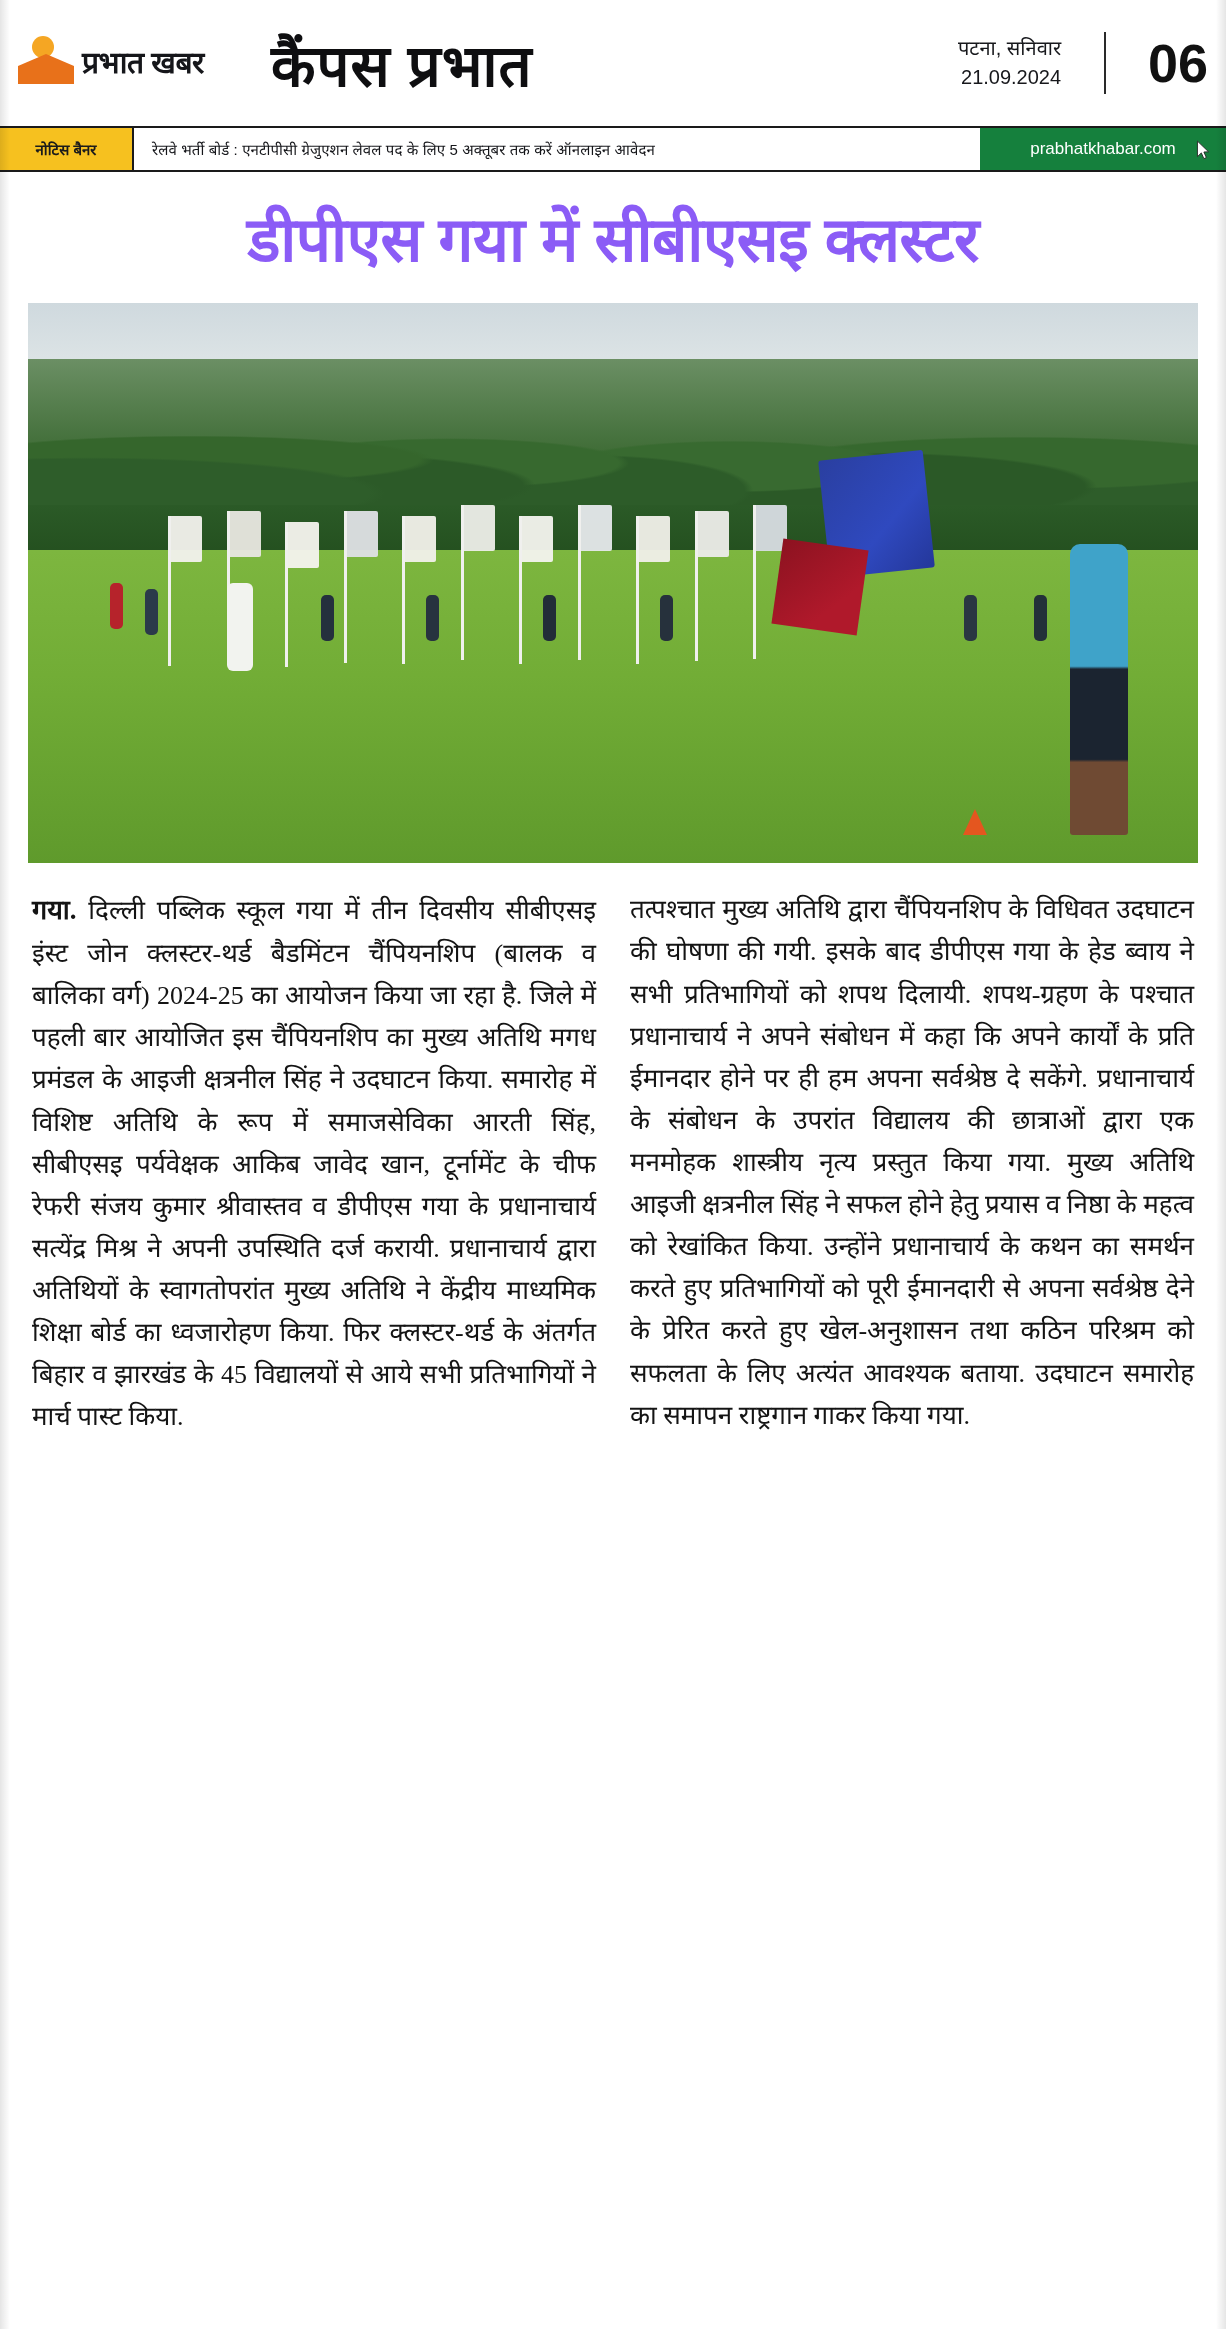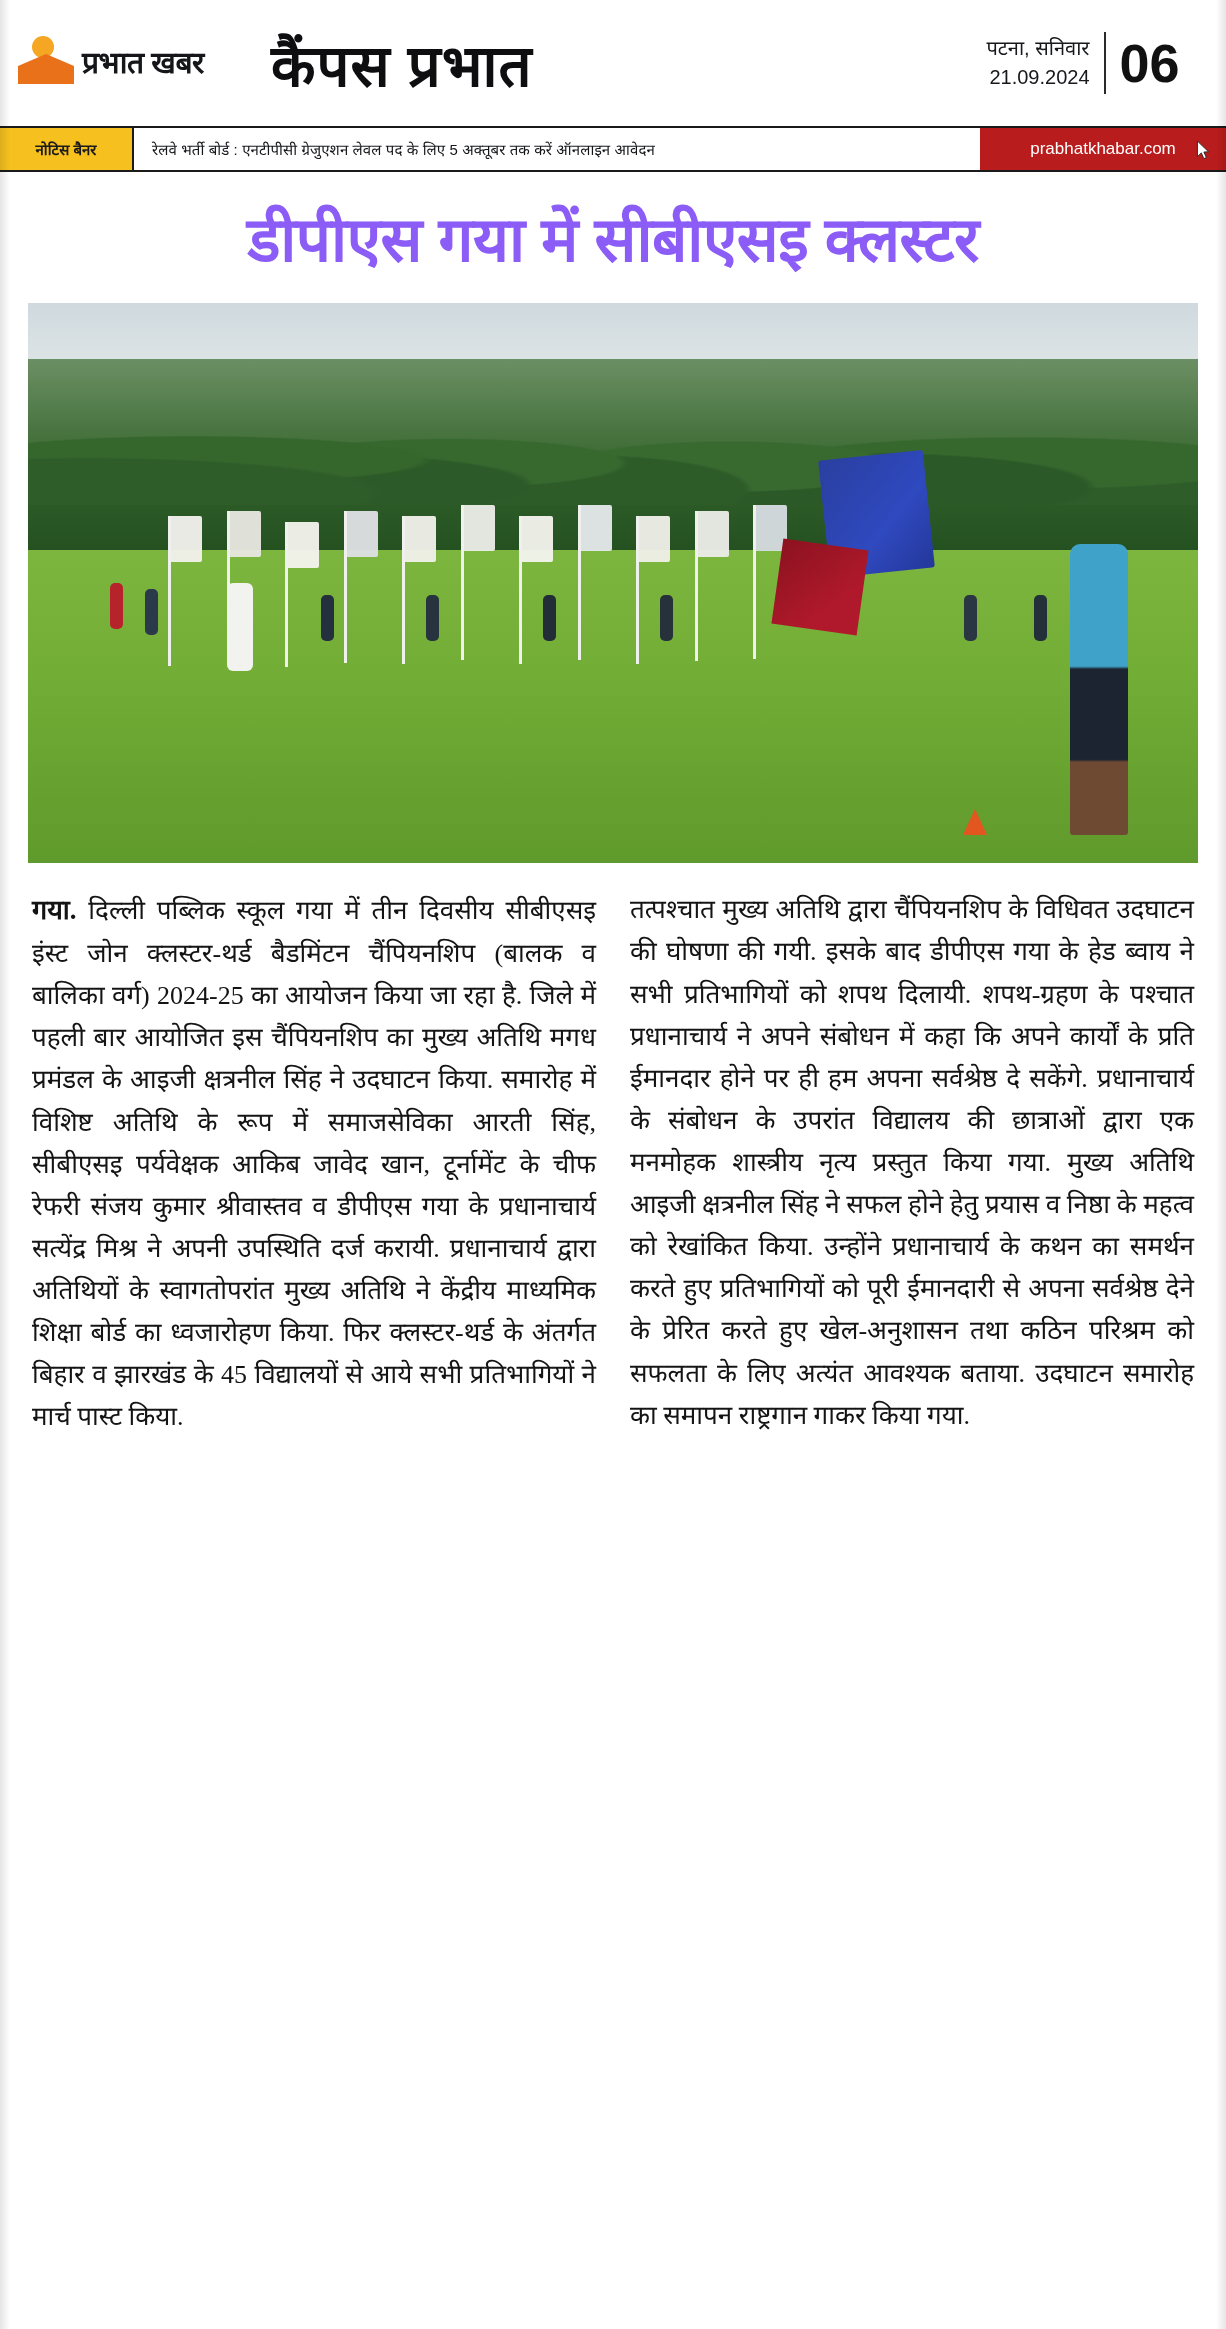--- a/index.html
+++ b/index.html
@@ -77,21 +77,21 @@
     font-weight: bold;
     font-size: 58px;
     color: #0e0e10;
     letter-spacing: 1px;
   }
   .edition-block {
     width: 250px;
     flex: 0 0 250px;
     display: flex;
     align-items: center;
-    justify-content: center;
+    justify-content: space-between;
     gap: 14px;
   }
   .edition-lines {
     text-align: right;
     font-family: "Liberation Sans", sans-serif;
     font-size: 20px;
     color: #17181c;
     line-height: 1.45;
   }
   .edition-sep {
@@ -134,21 +134,21 @@
     padding-left: 18px;
     font-family: "Liberation Sans", sans-serif;
     font-size: 15px;
     color: #15161a;
     letter-spacing: 0.1px;
     white-space: nowrap;
     overflow: hidden;
   }
   .notice-site {
     flex: 0 0 246px;
-    background: #b91c1c;
+    background: #15803d;
     color: #ffffff;
     font-family: "Liberation Sans", sans-serif;
     font-size: 17px;
     display: flex;
     align-items: center;
     justify-content: center;
     gap: 8px;
     position: relative;
   }
   .cursor-icon {

